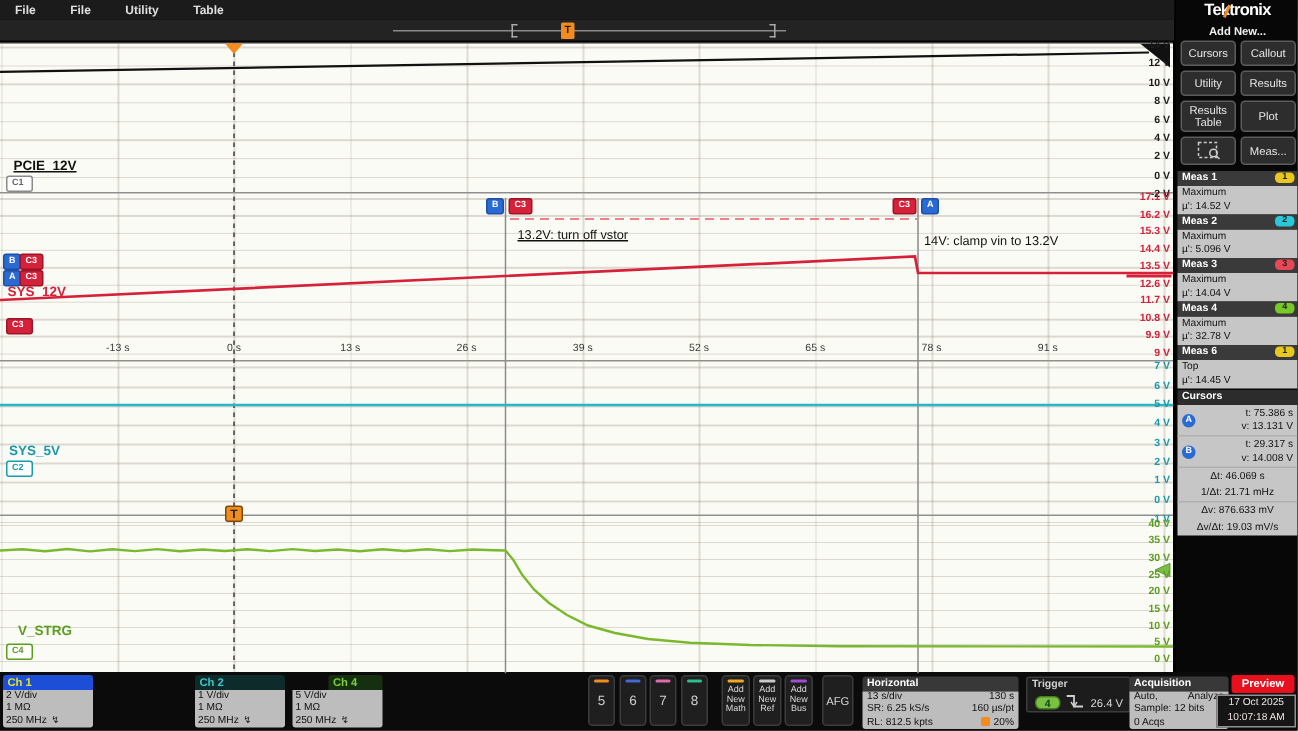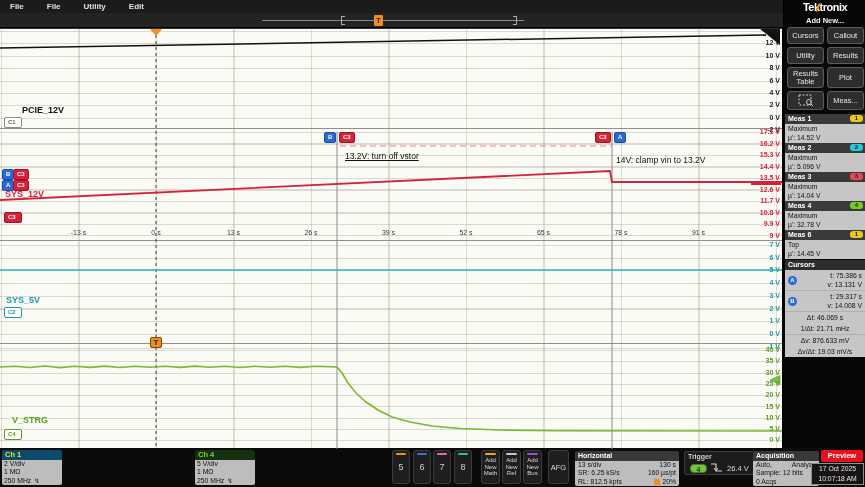--- a/index.html
+++ b/index.html
@@ -37,21 +37,21 @@
   .scale-ch1{color:#1c1c1c;}
   .scale-ch3{color:#d5223a;}
   .scale-ch2{color:#1899ad;}
   .scale-ch4{color:#5a9e1e;}
   #pos-tick-ch3{position:absolute;right:1px;top:154px;width:30px;height:2px;background:#d5223a;z-index:3;}
 
   #timelabels{position:absolute;top:200px;left:0;width:782px;height:10px;z-index:3;font-size:7px;color:#3a3a3a;}
   #timelabels span{position:absolute;top:0;transform:translateX(-50%);white-space:nowrap;}
 
   .wave-label{position:absolute;font-size:9px;font-weight:bold;z-index:4;white-space:nowrap;}
-  #lbl-pcie{left:22px;top:76px;color:#111;}
+  #lbl-pcie{left:9px;top:76px;color:#111;text-decoration:underline;}
   #lbl-sys12{left:5px;top:160px;color:#d5223a;}
   #lbl-sys5{left:6px;top:266px;color:#1899ad;}
   #lbl-vstrg{left:12px;top:386px;color:#5a9e1e;}
 
   .chip{position:absolute;font-size:6px;font-weight:bold;padding:1px 5px 1px 3px;border-radius:2px;line-height:7px;z-index:5;}
   .chip.outline{background:#fff;}
   #chip-c1{left:4px;top:88px;border:1px solid #8a8a8a;color:#666;}
   #chip-c3{left:4px;top:183px;background:#d5223a;border:1px solid #9c1426;color:#fff;}
   #chip-c2{left:4px;top:278px;border:1px solid #1899ad;color:#1899ad;}
   #chip-c4{left:4px;top:400px;border:1px solid #5a9e1e;color:#5a9e1e;}
@@ -89,24 +89,24 @@
   .cur-circle{width:9px;height:9px;border-radius:50%;background:#2a6ad4;color:#fff;font-size:6px;line-height:9px;text-align:center;font-weight:bold;margin:0 3px;flex:none;}
   .cur-vals{flex:1;text-align:right;font-size:6.8px;line-height:9px;color:#111;padding-right:3px;}
   .cur-line{text-align:center;font-size:6.8px;line-height:11px;color:#111;}
   .cur-sep{border-top:1px solid #b0b0b0;}
 
   
   #bottombar{position:absolute;top:448px;left:0;width:865px;height:39px;background:#0b0b0b;}
   .chbadge{position:absolute;top:2px;width:60px;height:35px;border-radius:2px;overflow:visible;}
   .chb-h{height:10px;font-size:7.5px;font-weight:bold;line-height:10px;padding-left:3px;border-radius:2px 2px 0 0;white-space:nowrap;}
   .chb-b{height:25px;background:#bdbdbd;color:#111;font-size:6.8px;line-height:8.3px;padding:0 2px;border-radius:0 0 2px 2px;}
-  #chb1{left:2px;} #chb1 .chb-h{background:#0c4a6e;color:#e3e32e;}
+  #chb1{left:2px;} #chb1 .chb-h{background:#1d4ed8;color:#e3e32e;}
   #chb3{left:65px;width:63px;} #chb3 .chb-h{background:#e0182c;color:#fff;}
   #chb2{left:130px;} #chb2 .chb-h{background:#0e2b2b;color:#3cc8c8;}
-  #chb4{left:195px;} #chb4 .chb-h{background:#15300e;color:#7ad23c;}
+  #chb4{left:195px;} #chb4 .chb-h{background:#15300e;color:#7ad23c;margin-left:24px;}
   #ch3tab{position:absolute;top:-8px;left:2px;height:9px;padding:0 7px;background:#ef5d78;color:#fff;font-size:7px;font-weight:bold;line-height:9px;border-radius:2px 2px 0 0;}
   .warn-icon::before{content:"⚠";} .warn-icon{color:#ffd21e;font-size:7px;margin-right:2px;}
   .bw-icon::before{content:"↯";} .bw-icon{color:#222;font-size:6.5px;margin-left:3px;}
 
   .slot{position:absolute;top:2px;width:18px;height:34px;background:#1f1f1f;border:1px solid #3c3c3c;border-radius:3px;color:#cfcfcf;font-size:9px;display:flex;align-items:center;justify-content:center;}
   .stripe{position:absolute;top:2px;left:3px;right:3px;height:2px;border-radius:1px;}
   #slot5{left:392px;} #slot6{left:413px;} #slot7{left:433px;} #slot8{left:454px;}
   .addbtn{position:absolute;top:2px;width:19px;height:34px;background:#1f1f1f;border:1px solid #3c3c3c;border-radius:3px;color:#d8d8d8;font-size:6px;line-height:6.5px;display:flex;align-items:center;justify-content:center;text-align:center;padding:1px;}
   #add-math{left:481px;} #add-ref{left:502px;} #add-bus{left:523px;}
   #afg{position:absolute;left:548px;top:2px;width:21px;height:34px;background:#1f1f1f;border:1px solid #3c3c3c;border-radius:3px;color:#d8d8d8;font-size:7.5px;display:flex;align-items:center;justify-content:center;}
@@ -131,21 +131,21 @@
   #datetime{position:absolute;left:811px;top:15px;width:53px;height:22px;background:#151515;border:1px solid #909090;color:#f0e2e2;font-size:6.8px;line-height:10px;text-align:center;}
 </style>
 </head>
 <body>
 
 <div id="menubar">
   <div class="menu-items">
       <span>File</span>
       <span>File</span>
       <span>Utility</span>
-      <span>Edit</span>
+      <span>Table</span>
     </div>
 </div>
 
 <div id="tabrow">
   <div class="ov-line"></div>
   <div class="ov-bracket l"></div>
   <div class="ov-bracket r"></div>
   <div class="ov-trig">T</div>
 </div>
 
@@ -340,20 +340,28 @@
 
 <div id="bottombar">
   <div class="chbadge" id="chb1">
     <div class="chb-h">Ch 1</div>
     <div class="chb-b">
       <div>2 V/div</div>
       <div>1 MΩ</div>
       <div><span>250 MHz</span><span class="bw-icon"></span></div>
     </div>
   </div>
+  <div class="chbadge" id="chb2">
+    <div class="chb-h">Ch 2</div>
+    <div class="chb-b">
+      <div>1 V/div</div>
+      <div>1 MΩ</div>
+      <div><span>250 MHz</span><span class="bw-icon"></span></div>
+    </div>
+  </div>
   <div class="chbadge" id="chb4">
     <div class="chb-h">Ch 4</div>
     <div class="chb-b">
       <div>5 V/div</div>
       <div>1 MΩ</div>
       <div><span>250 MHz</span><span class="bw-icon"></span></div>
     </div>
   </div>
 
   <div class="slot" id="slot5">

